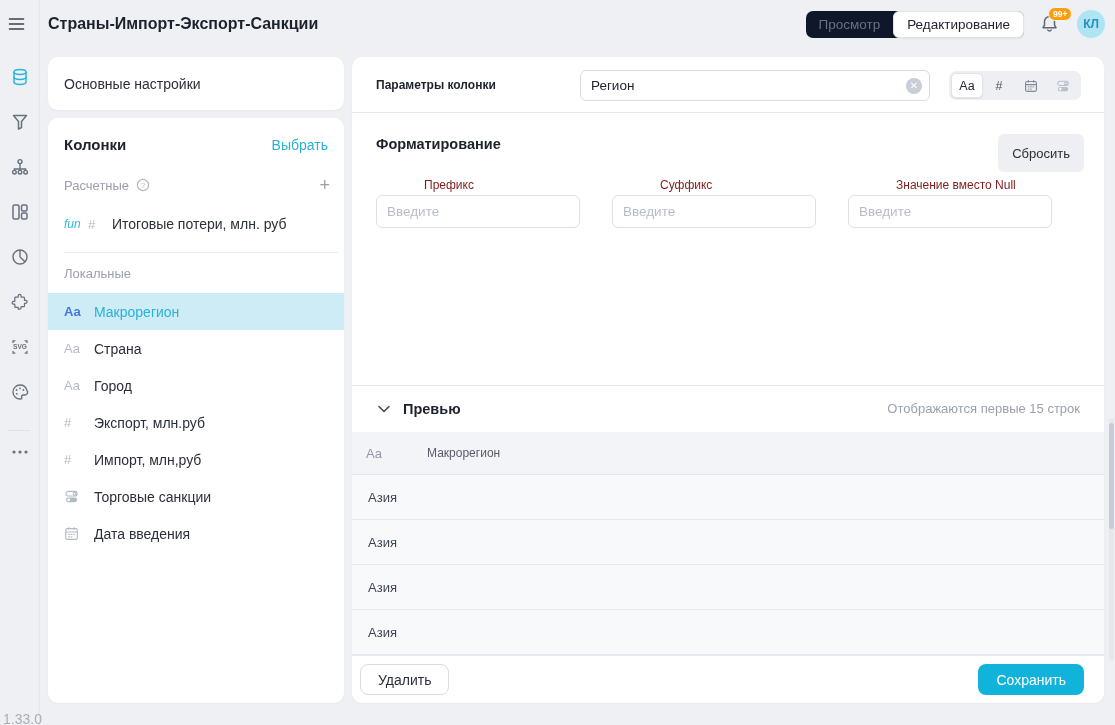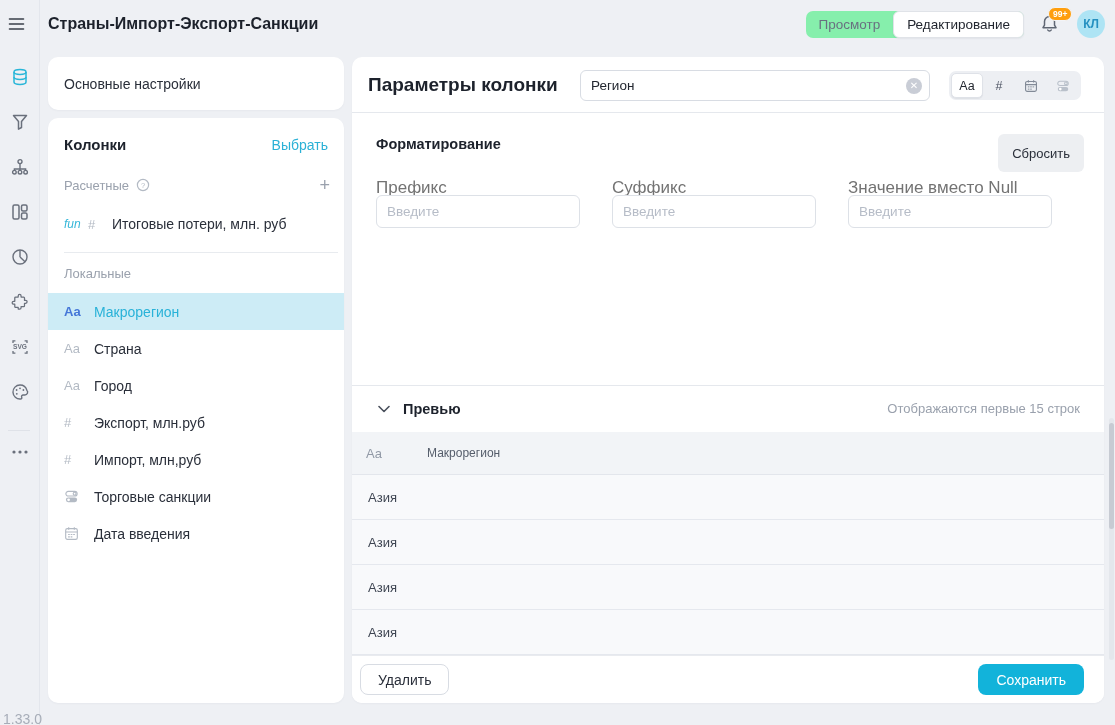--- a/index.html
+++ b/index.html
@@ -23,21 +23,21 @@
   .rail-btn.active { color:#29b6d8; }
   .rail-sep { position:absolute; left:8px; right:9px; top:430px; height:1px; background:#dfe2e8; }
   .rail-more { position:absolute; left:0; top:450px; width:39px; display:flex; justify-content:center; color:#6a707c; }
   .rail-version { position:absolute; left:3px; top:711px; font-size:14px; color:#a7adb8; }
 
   
   .topbar { position:absolute; left:40px; top:0; width:1075px; height:48px;
             display:flex; align-items:center; padding:0 10px 0 8px; }
   .hamburger { position:absolute; left:8px; top:17px; cursor:pointer; }
   .page-title { font-size:16px; font-weight:600; color:#1c212b; flex:1 1 auto; }
-  .mode-toggle { display:flex; align-items:center; background:#86efac; border-radius:7px;
+  .mode-toggle { display:flex; align-items:center; background:#0f172a; border-radius:7px;
                  height:27px; padding:0; }
   .mode-opt { font-size:13.5px; color:#697080; padding:0 13px; height:27px; line-height:27px;
               cursor:pointer; border-radius:7px; }
   .mode-opt.active { background:#fff; color:#22262f; border:1px solid #e0e3e8; border-radius:6px;
                      line-height:25px; box-shadow:0 1px 2px rgba(30,40,60,.06); }
   .bell-wrap { position:relative; margin:0 18px 0 16px; cursor:pointer; }
   .badge { position:absolute; top:-7px; left:8px; background:#ff9e0d; color:#fff;
            font-size:8.5px; font-weight:700; border:1.5px solid #f3f4f7; border-radius:8px;
            padding:1.5px 4px; line-height:1; }
   .avatar { width:28px; height:28px; border-radius:50%; background:#aee4f4; color:#2590c0;
@@ -73,38 +73,38 @@
   .item.selected .item-label { color:#29b2d8; }
   .item.selected .icon-cell { color:#4577d8; font-weight:600; }
   .replace-row { position:absolute; left:0; right:0; bottom:0; height:45px; border-top:1px solid #e8ebef;
                  display:flex; align-items:center; justify-content:center; }
   .replace-link { font-size:14px; font-weight:600; }
 
   
   .main-card { left:352px; top:57px; width:752px; height:646px; }
   .param-row { position:absolute; top:0; left:0; right:0; height:56px; border-bottom:1px solid #e5e8ed;
                display:flex; align-items:center; }
-  .param-title { margin-left:16px; font-size:19px; font-weight:600; color:#1d222c; }
+  .param-title { margin-left:24px; font-size:12px; font-weight:600; color:#1d222c; }
   .name-input-wrap { position:absolute; left:228px; top:13px; width:350px; height:31px; }
   .name-input { width:100%; height:100%; border:1px solid #d8dce3; border-radius:6px; padding:0 30px 0 10px;
                 font-size:13.5px; color:#22262f; font-family:inherit; outline:none; background:#fff; }
   .clear-btn { position:absolute; right:8px; top:7.5px; width:16px; height:16px; border-radius:50%;
                background:#c9cdd6; color:#fff; font-size:10px; line-height:16px; text-align:center; cursor:pointer; }
   .seg { position:absolute; left:597px; top:14px; height:29px; background:#edeff3; border-radius:7px;
          display:flex; align-items:center; padding:2px; }
   .seg-btn { width:32px; height:25px; display:flex; align-items:center; justify-content:center;
              font-size:12.5px; color:#4a5160; cursor:pointer; border-radius:5px; }
   .seg-btn.active { background:#fff; border:1px solid #dfe2e8; box-shadow:0 1px 1px rgba(30,40,60,.07); color:#22262f; }
   .seg-btn .si { color:#828a97; }
   .seg-btn.disabled .si { color:#b9c0ca; }
 
   .fmt-title { position:absolute; left:24px; top:79px; font-size:14.5px; font-weight:600; color:#1d222c; }
   .reset-btn { position:absolute; right:20px; top:77px; height:38px; padding:0 14px; background:#edeff2;
                border:none; border-radius:6px; font-size:13px; color:#2a2f3a; font-family:inherit; cursor:pointer; }
-  .fld-label { position:absolute; top:121px; font-size:17px; color:#737373; }
+  .fld-label { position:absolute; top:121px; font-size:12px; color:#7f1d1d;margin-left:48px; }
   .fld-input { position:absolute; top:138px; width:204px; height:33px; border:1px solid #dde1e7; border-radius:6px;
                padding:0 10px; font-size:13.5px; font-family:inherit; color:#22262f; outline:none; }
   .fld-input::placeholder { color:#b6bcc7; }
   .fx1 { left:24px; } .fx2 { left:260px; } .fx3 { left:496px; }
 
   .main-sep { position:absolute; left:0; right:0; top:328px; height:1px; background:#e5e8ed; }
   .preview-head { position:absolute; left:0; right:0; top:328px; height:47px; display:flex; align-items:center; }
   .chev { margin-left:26px; color:#49505c; cursor:pointer; }
   .preview-title { margin-left:13px; font-size:14.5px; font-weight:600; color:#1d222c; }
   .preview-info { margin-left:auto; margin-right:24px; font-size:13px; color:#9aa1ad; }

